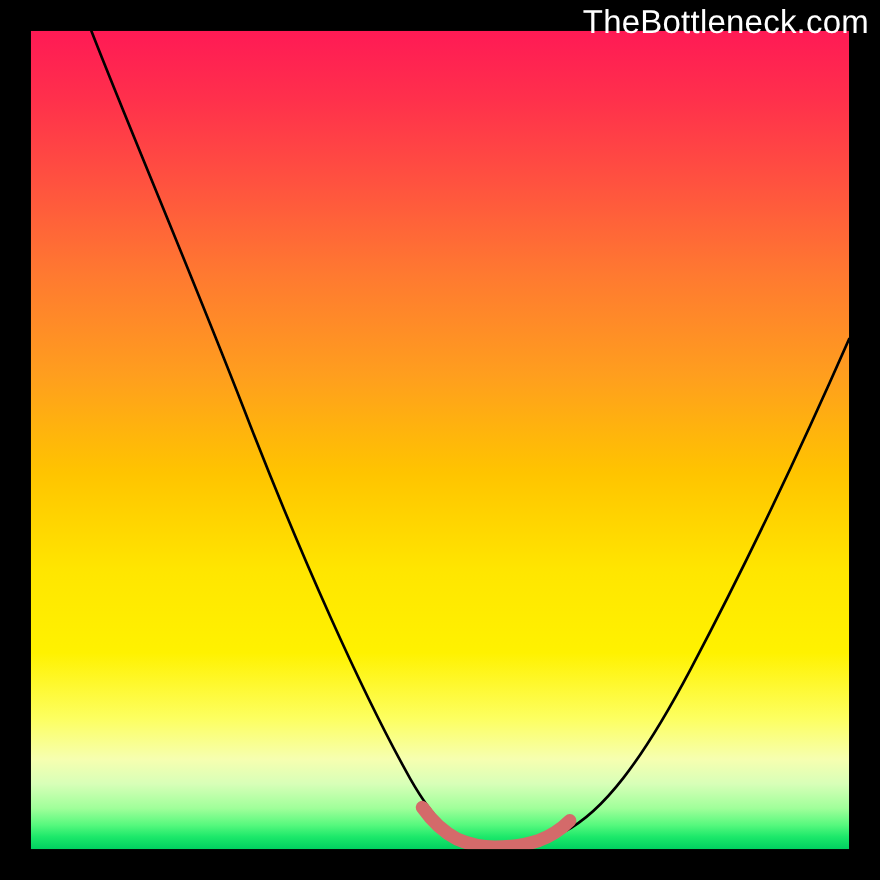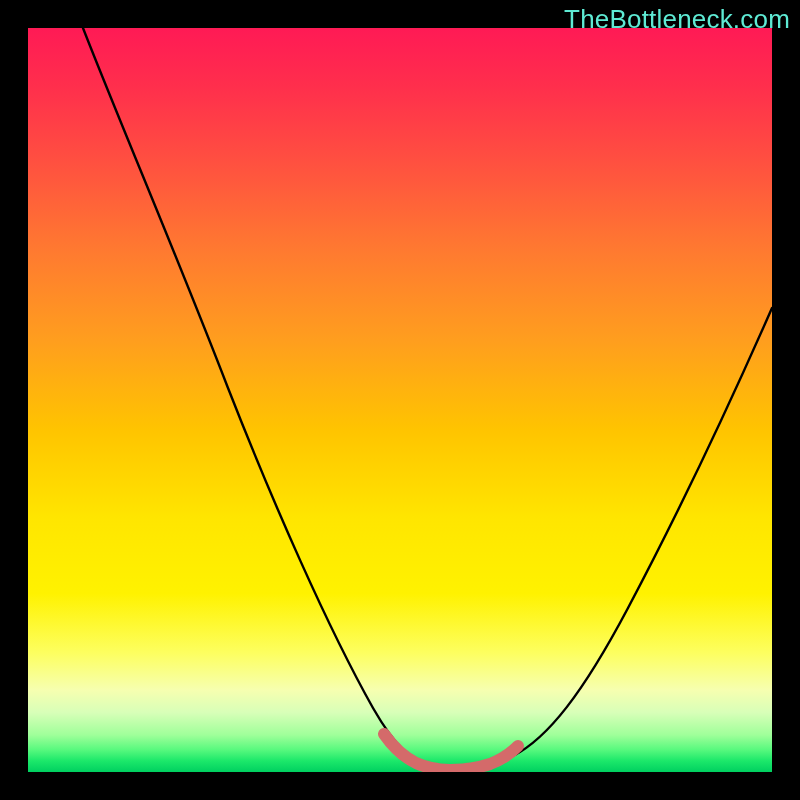--- a/index.html
+++ b/index.html
@@ -56,22 +56,22 @@
     left: 0;
     top: 0;
     width: 744px;
     height: 744px;
     pointer-events: none;
   }
   .watermark {
     position: absolute;
     top: 4px;
     right: 10px;
-    color: #5eead4;
-    font-size: 26px;
+    color: #ffffff;
+    font-size: 30px;
     font-weight: 400;
     letter-spacing: 0.2px;
   }
 </style>
 </head>
 <body>
 
 <div class="frame">
   <div class="plot-area">
     <div class="gradient"></div>

